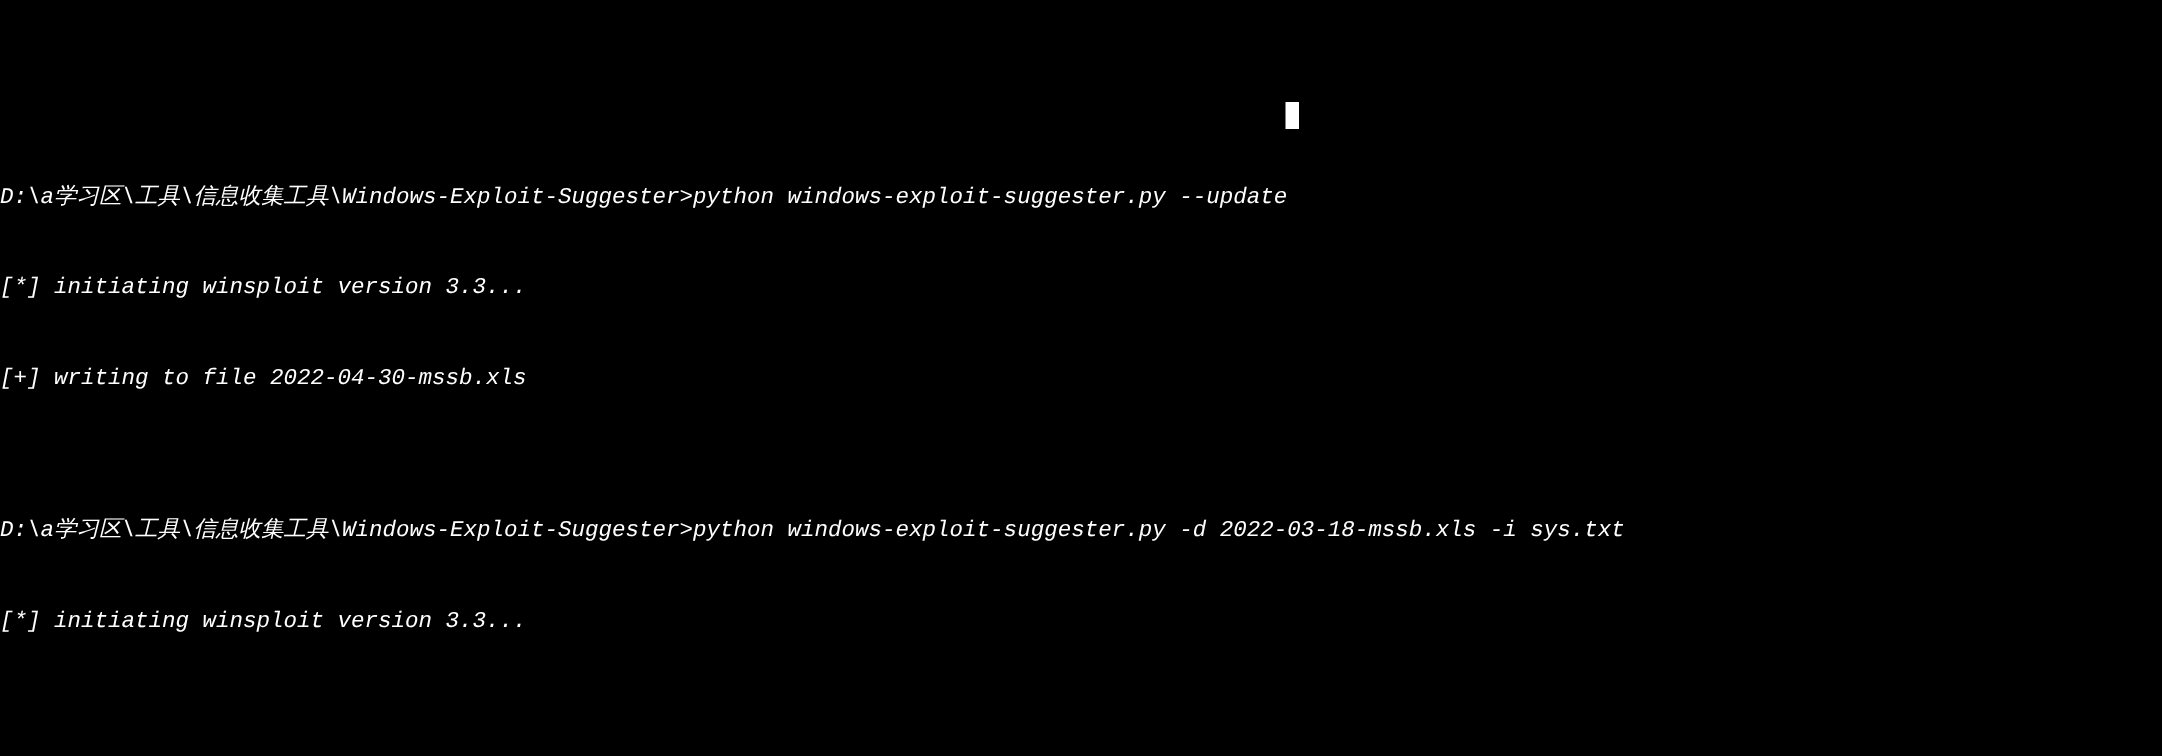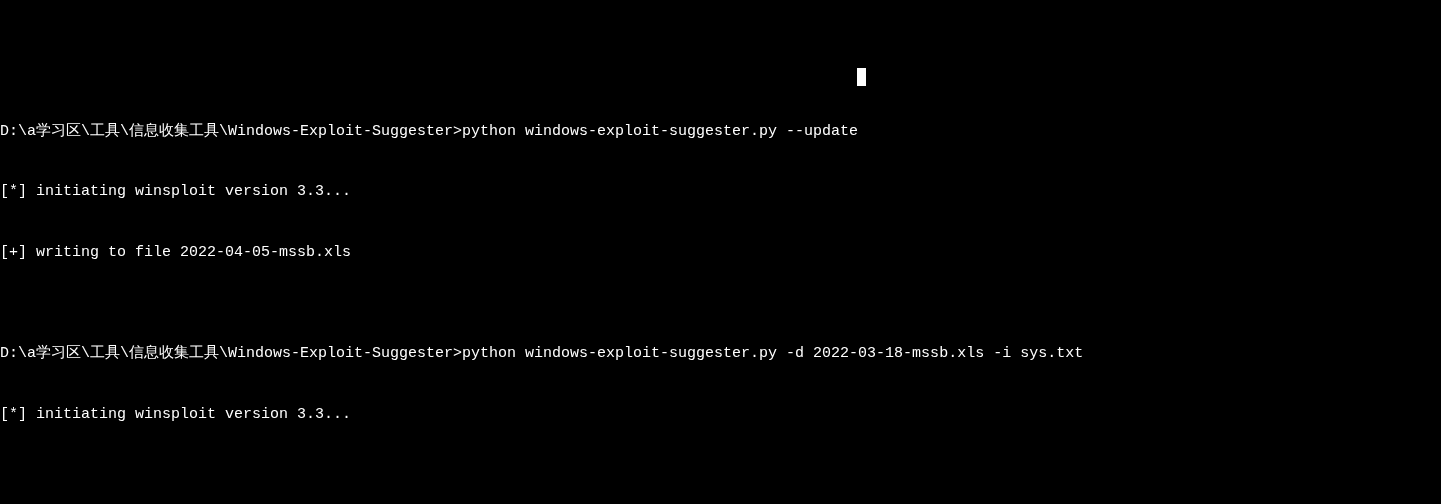--- a/index.html
+++ b/index.html
@@ -11,41 +11,42 @@
       font-size: 15px;
       line-height: 1.35;
       white-space: pre;
       overflow: hidden;
     }
     .terminal {
       padding: 0;
     }
     .line {
       display: block;
+      font-style: italic;
     }
     .cursor {
       display: inline-block;
       width: 9px;
       height: 18px;
       background: #fff;
       vertical-align: middle;
       position: absolute;
       left: 857px;
       top: 68px;
     }
   </style>
 </head>
 <body>
 
 
 
 <div class="terminal">
   <span class="line">D:\a学习区\工具\信息收集工具\Windows-Exploit-Suggester&gt;python windows-exploit-suggester.py --update</span>
   <span class="line">[*] initiating winsploit version 3.3...</span>
-  <span class="line">[+] writing to file 2022-04-05-mssb.xls</span>
+  <span class="line">[+] writing to file 2022-04-30-mssb.xls</span>
   <span class="line"></span>
   <span class="line">D:\a学习区\工具\信息收集工具\Windows-Exploit-Suggester&gt;python windows-exploit-suggester.py -d 2022-03-18-mssb.xls -i sys.txt</span>
   <span class="line">[*] initiating winsploit version 3.3...</span>
   
   
   
   
   
   
   

